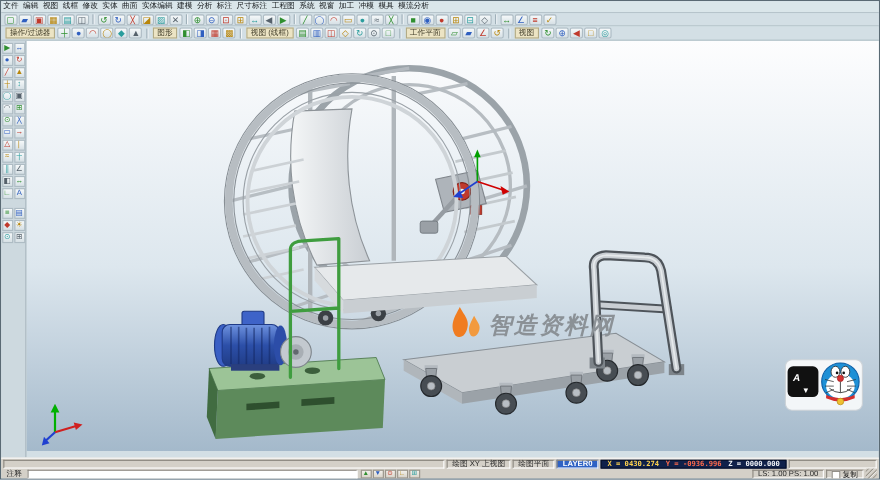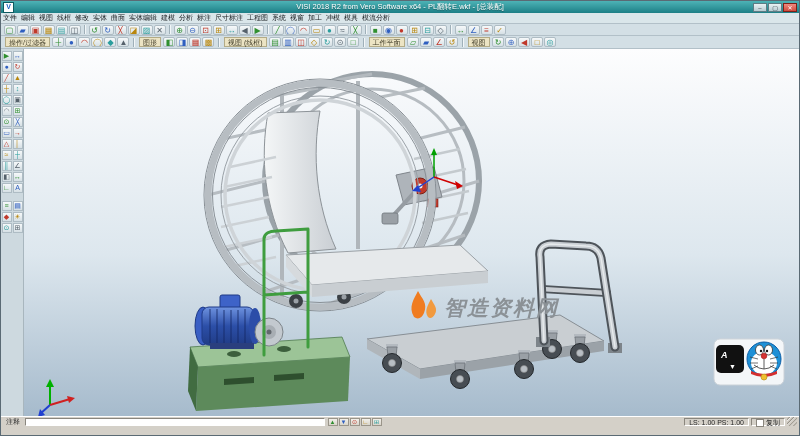--- a/index.html
+++ b/index.html
@@ -63,29 +63,20 @@
   .spacer{flex:1 1 auto;}
   .chk{display:inline-block;width:6px;height:6px;background:#fff;border:1px solid #8a867e;
        vertical-align:middle;margin-right:2px;}
   .grip{width:10px;height:9px;background:repeating-linear-gradient(135deg,#d4d0c8 0,#d4d0c8 1px,#948f84 2px,#fff 3px);}
 </style>
 </head>
 <body>
 
 <div class="app">
 
-  <div class="titlebar">
-    <span class="app-icon">V</span>
-    <div class="title">VISI 2018 R2 from Vero Software x64 - PL翻转E.wkf - [总装配]</div>
-    <div class="win-controls" id="win-controls">
-        <span class="win-btn">–</span>
-        <span class="win-btn">▢</span>
-        <span class="win-btn close">✕</span>
-      </div>
-  </div>
 
   <div class="menubar" id="menubar">
       <span class="menu-item">文件</span>
       <span class="menu-item">编辑</span>
       <span class="menu-item">视图</span>
       <span class="menu-item">线框</span>
       <span class="menu-item">修改</span>
       <span class="menu-item">实体</span>
       <span class="menu-item">曲面</span>
       <span class="menu-item">实体编辑</span>
@@ -428,20 +419,32 @@
             <path d="M37,38 Q50,44 63,38 L63,41 Q50,47 37,41 Z" fill="#d32f2f"></path>
             <circle cx="50" cy="44" r="3" fill="#f0c030" stroke="#b8901c" stroke-width="0.7"></circle>
           </g>
         </g>
       </svg>
     </div>
   </div>
 
   <div class="statusbar">
     <div class="status-row">
+      <div class="seg msg"></div>
+      <div class="seg">绘图 XY 上视图</div>
+      <div class="seg">绘图平面</div>
+      <div class="seg layer">LAYER0</div>
+      <div class="coords">
+        <span class="cx">X = 0430.274</span>
+        <span class="cy">Y = -0936.996</span>
+        <span class="cz">Z = 0000.000</span>
+      </div>
+      <div class="seg" style="width:80px"></div>
+    </div>
+    <div class="status-row">
       <span class="prompt-label">注释</span>
       <input class="prompt-input" type="text" value="" style="">
       <div id="status-icons" style="display:flex">
           <span class="mini-icon" style="color: rgb(47, 143, 47);">▲</span>
           <span class="mini-icon" style="color: rgb(47, 95, 192);">▼</span>
           <span class="mini-icon" style="color: rgb(192, 57, 43);">⊙</span>
           <span class="mini-icon" style="color: rgb(184, 134, 11);">∟</span>
           <span class="mini-icon" style="color: rgb(42, 157, 157);">⊞</span>
         </div>
       <div class="spacer"></div>

